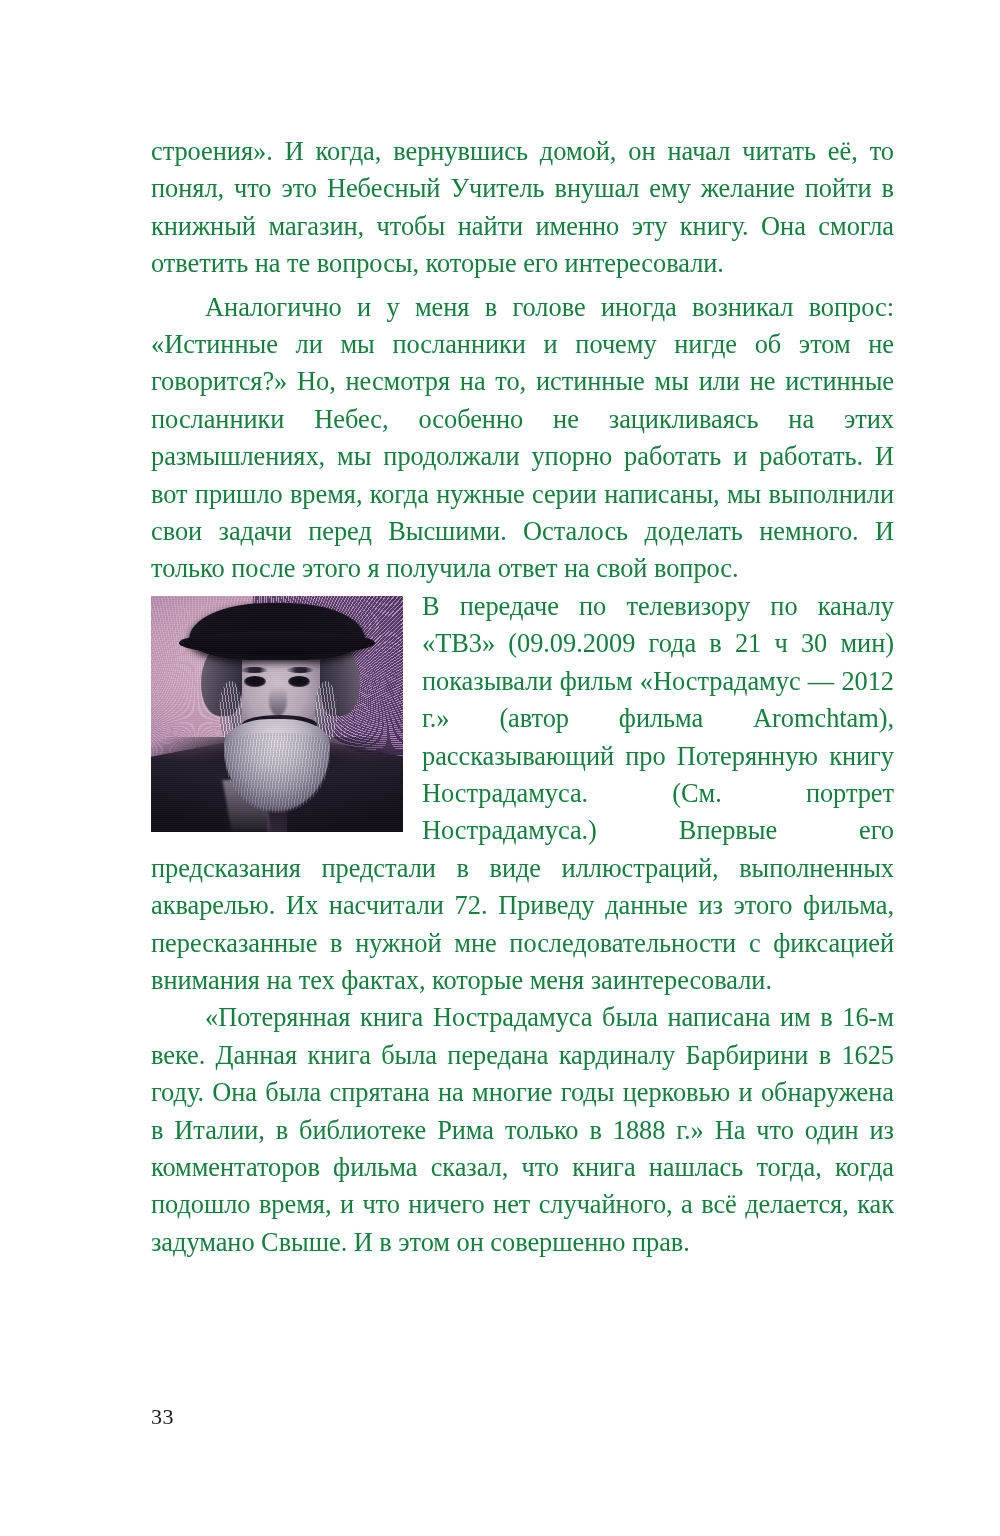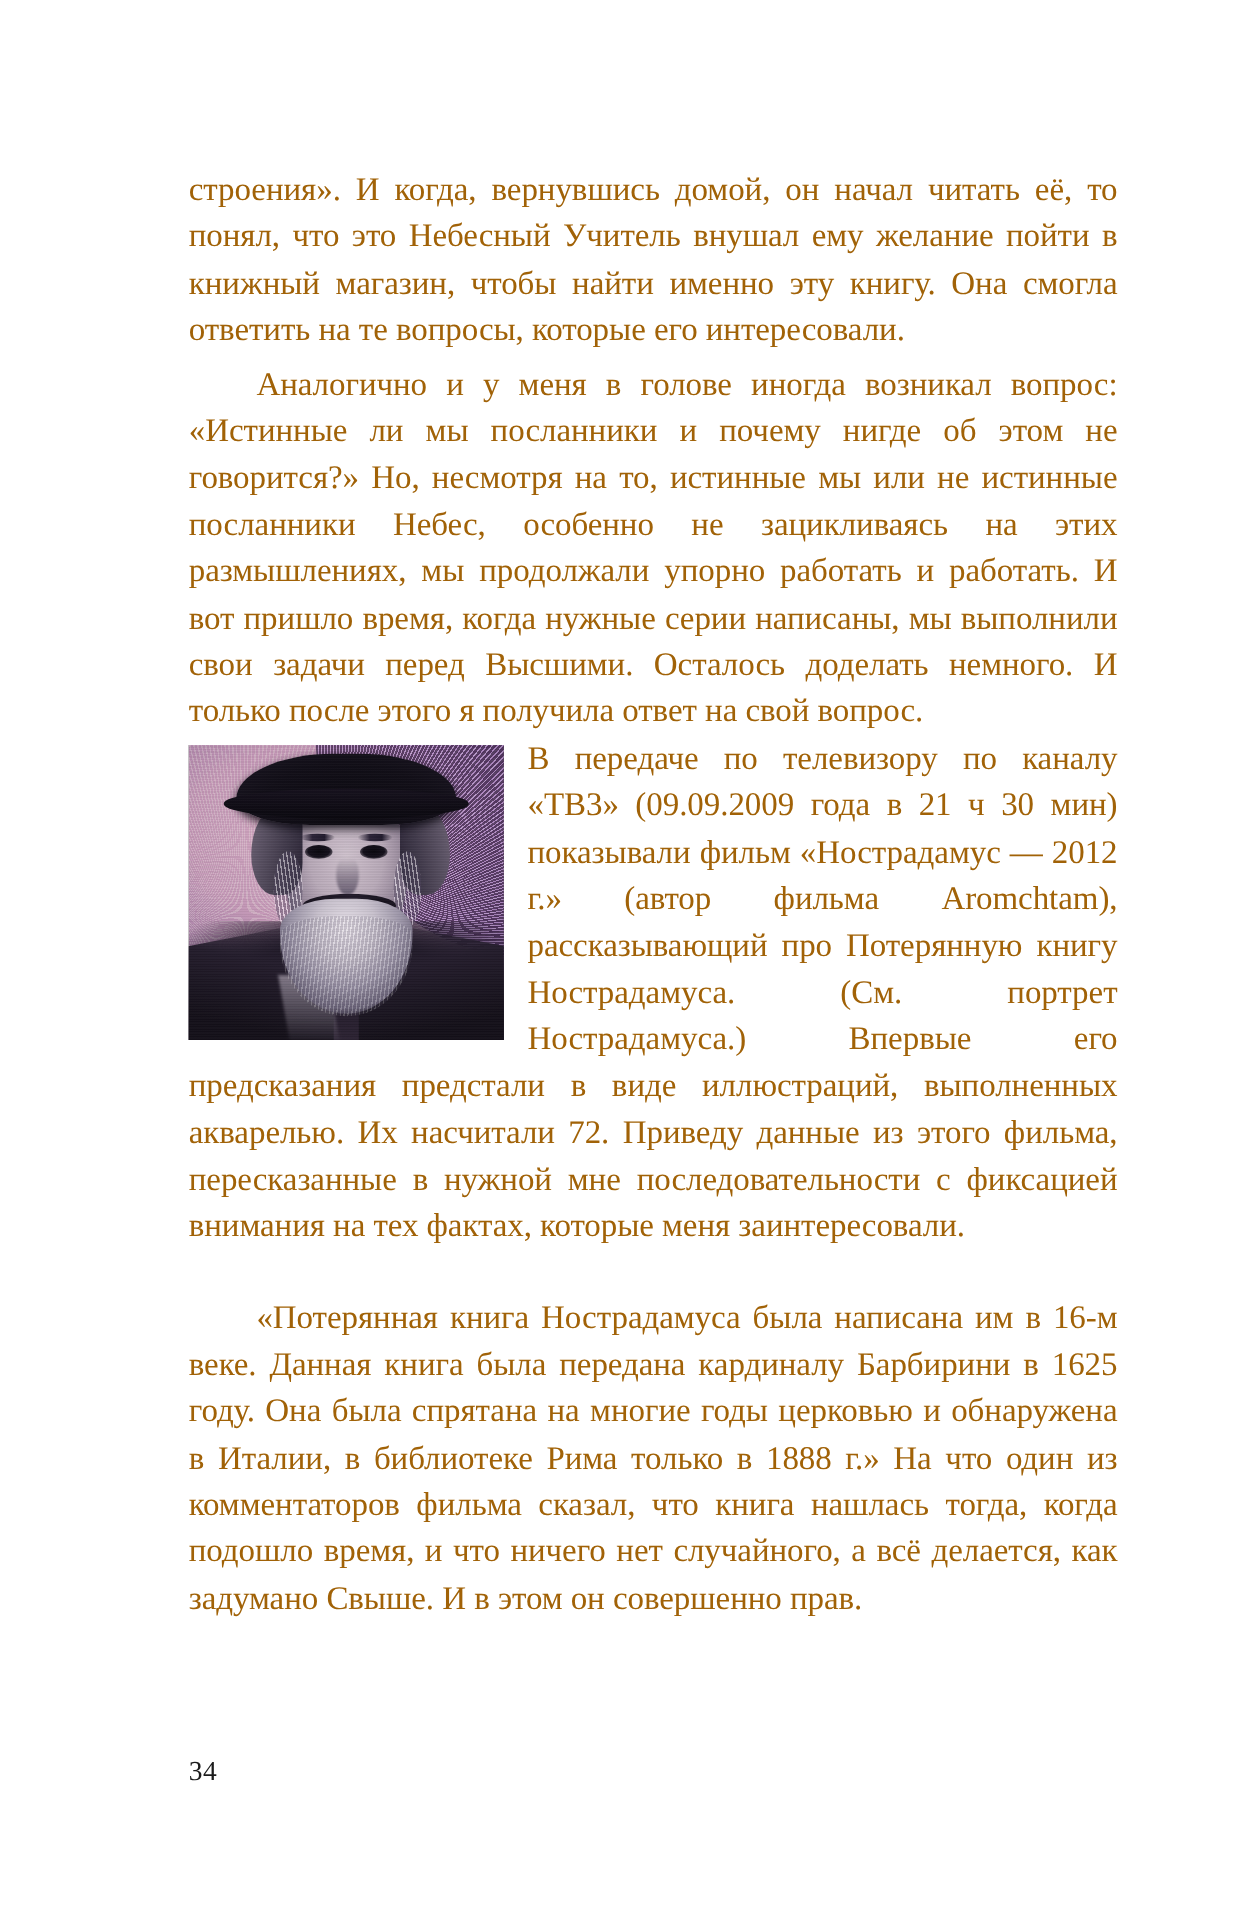--- a/index.html
+++ b/index.html
@@ -27,31 +27,30 @@
     width: 743px;
   }
 
   p.body-text {
     margin: 0;
     text-align: justify;
     text-justify: inter-word;
     font-size: 26.4px;
     line-height: 37.4px;
     letter-spacing: -0.05px;
-    color: #a16207;
+    color: #15803d;
     -webkit-font-smoothing: antialiased;
   }
 
   p.body-text + p.body-text {
     margin-top: 6px;
   }
 
   p.indent {
     text-indent: 2.05em;
-    margin-top: 36px;
   }
 
   
   .portrait-figure {
     float: left;
     width: 252px;
     height: 236px;
     margin: 8px 19px 2px 0px;
     position: relative;
     overflow: hidden;
@@ -341,15 +340,15 @@
         </div>
       </figure>
 
       <p class="body-text wrap-text">В передаче по телевизору по каналу «ТВ3» (09.09.2009 года в 21 ч 30 мин) показывали фильм «Нострадамус — 2012 г.» (автор фильма Aromchtam), рассказывающий про Потерянную книгу Нострадамуса. (См. портрет Нострадамуса.) Впервые его предсказания предстали в виде иллюстраций, выполненных акварелью. Их насчитали 72. Приведу данные из этого фильма, пересказанные в нужной мне последовательности с фиксацией внимания на тех фактах, которые меня заинтересовали.</p>
     </div>
 
     <p class="body-text indent">«Потерянная книга Нострадамуса была написана им в 16-м веке. Данная книга была передана кардиналу Барбирини в 1625 году. Она была спрятана на многие годы церковью и обнаружена в Италии, в библиотеке Рима только в 1888 г.» На что один из комментаторов фильма сказал, что книга нашлась тогда, когда подошло время, и что ничего нет случайного, а всё делается, как задумано Свыше. И в этом он совершенно прав.</p>
 
   </div>
 
-  <div class="folio">34</div>
+  <div class="folio">33</div>
 
 </div>
 
 </body></html>

